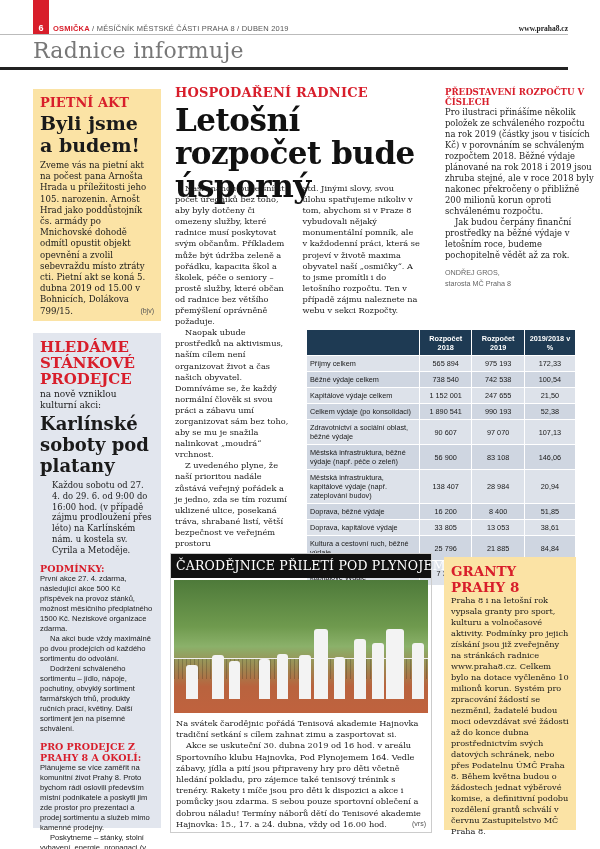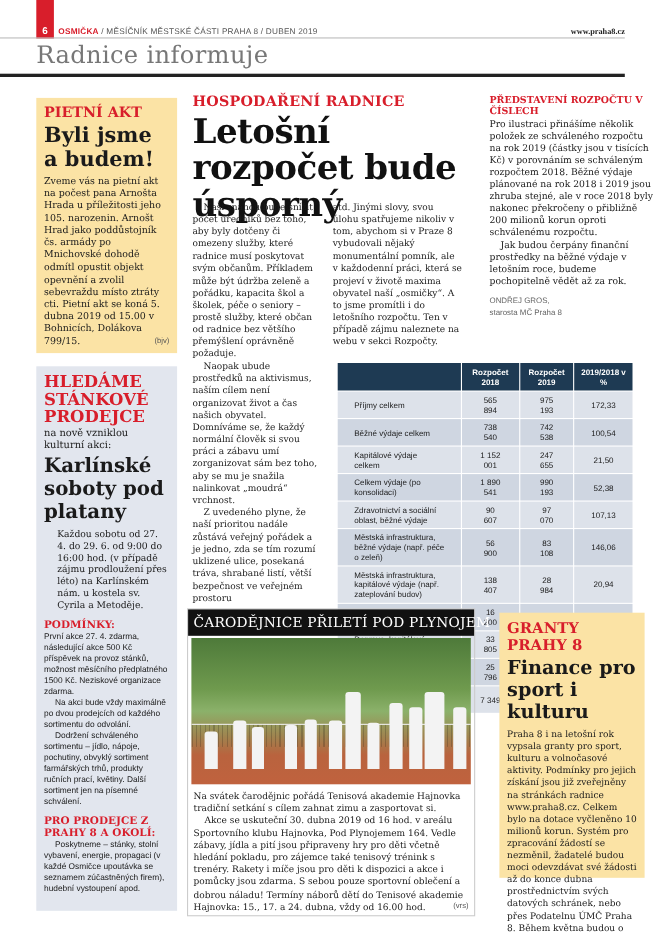--- a/index.html
+++ b/index.html
@@ -37,33 +37,33 @@
   .cols { position: absolute; left: 175px; top: 183px; width: 245px; display: flex; gap: 10px; }
   .cols .col { width: 118px; font: 8.2px/11.1px "DejaVu Serif", serif; }
 
   #predstaveni { position: absolute; left: 445px; top: 87px; width: 150px; }
   #predstaveni .kicker { font-size: 8.6px; line-height: 10px; }
   #predstaveni .body-serif { font-size: 8.4px; line-height: 11px; }
   #predstaveni .sig { font: 7.2px/10.5px "Liberation Sans", sans-serif; color: #666; margin-top: 7px; }
 
   table.budget { position: absolute; left: 306px; top: 329px; width: 270px; border-collapse: separate; border-spacing: 1px; font: 7.3px/9px "Liberation Sans", sans-serif; }
   table.budget th { background: #1e3a53; color: #fff; font-weight: bold; padding: 3px 2px; text-align: center; height: 25px; }
-  table.budget td { background: #dde2ea; padding: 3px 15px; text-align: center; }
+  table.budget td { background: #dde2ea; padding: 3px 3px; text-align: center; }
   table.budget td.label { text-align: left; width: 112px; }
   table.budget tr.alt td { background: #cfd6e1; }
 
   #carodejnice { position: absolute; left: 170px; top: 553px; width: 262px; height: 280px; border: 1px solid #ccc; }
   #carodejnice .bar { background: #111; color: #fff; font: 12.5px/20px "DejaVu Serif", serif; padding: 2px 5px; letter-spacing: 0.2px; white-space: nowrap; }
   #carodejnice .photo { position: relative; height: 133px; margin: 2px 3px; overflow: hidden; background: linear-gradient(180deg, #4e7a3a 0%, #6f9a4e 35%, #8bb16a 50%, #a1824e 68%, #b9633e 80%, #c0623e 100%); }
   .photo .person { position: absolute; bottom: 14px; background: #f3f3f3; border-radius: 3px 3px 0 0; }
   .photo .net { position: absolute; left: 0; right: 0; top: 78px; height: 1px; background: #eee; }
   .photo .netmesh { position: absolute; left: 0; right: 0; top: 79px; height: 20px; background: repeating-linear-gradient(90deg, rgba(0,0,0,0.18) 0 1px, transparent 1px 4px); }
   #carodejnice .text { font: 8.2px/11.2px "DejaVu Serif", serif; padding: 3px 5px; }
 
-  #granty { left: 454px; top: 557px; width: 132px; height: 241px; background: #fbe3a5; }
+  #granty { left: 444px; top: 557px; width: 132px; height: 273px; background: #fbe3a5; }
   #granty .kicker { font-size: 13.5px; }
   #granty .bold-title { font-size: 17.5px; line-height: 20px; margin: 3px 0 4px; }
   #granty .body-serif { font-size: 8.2px; line-height: 11px; }
 </style>
 </head>
 <body>
 
 <div class="red-tab">
     <span>6</span>
   </div>
@@ -84,20 +84,21 @@
 <div class="box" id="hledame">
   <div class="kicker-big">HLEDÁME STÁNKOVÉ PRODEJCE</div>
   <div class="sub">na nově vzniklou kulturní akci:</div>
   <div class="bold-title">Karlínské soboty pod platany</div>
   <div class="body-serif" style="font-size:8.4px;line-height:10.8px;margin-left:12px;">Každou sobotu od 27. 4. do 29. 6. od 9:00 do 16:00 hod. (v případě zájmu prodloužení přes léto) na Karlínském nám. u kostela sv. Cyrila a Metoděje.</div>
   <div class="h-small">PODMÍNKY:</div>
   <div class="body-sans">První akce 27. 4. zdarma, následující akce 500 Kč příspěvek na provoz stánků, možnost měsíčního předplatného 1500 Kč. Neziskové organizace zdarma.</div>
   <div class="body-sans indent">Na akci bude vždy maximálně po dvou prodejcích od každého sortimentu do odvolání.</div>
   <div class="body-sans indent">Dodržení schváleného sortimentu – jídlo, nápoje, pochutiny, obvyklý sortiment farmářských trhů, produkty ručních prací, květiny. Další sortiment jen na písemné schválení.</div>
   <div class="h-small">PRO PRODEJCE Z PRAHY 8 A OKOLÍ:</div>
+  <div class="body-sans">Plánujeme se více zaměřit na komunitní život Prahy 8. Proto bychom rádi oslovili především místní podnikatele a poskytli jim zde prostor pro prezentaci a prodej sortimentu a služeb mimo kamenné prodejny.</div>
   <div class="body-sans indent">Poskytneme – stánky, stolní vybavení, energie, propagaci (v každé Osmičce upoutávka se seznamem zúčastněných firem), hudební vystoupení apod.</div>
 
 </div>
 
 <div id="main">
   <div class="kicker">HOSPODAŘENÍ RADNICE</div>
   <div class="headline">Letošní rozpočet bude úsporný</div>
 </div>
 <div class="cols">
   <div class="col">
@@ -218,15 +219,14 @@
     <div class="person" style="left:238px;width:12px;height:56px;"></div>
   </div>
   <div class="text">
     <p>Na svátek čarodějnic pořádá Tenisová akademie Hajnovka tradiční setkání s cílem zahnat zimu a zasportovat si.</p>
     <p class="indent"><span>Akce se uskuteční 30. dubna 2019 od 16 hod. v areálu Sportovního klubu Hajnovka, Pod Plynojemem 164. Vedle zábavy, jídla a pití jsou připraveny hry pro děti včetně hledání pokladu, pro zájemce také tenisový trénink s trenéry. Rakety i míče jsou pro děti k dispozici a akce i pomůcky jsou zdarma. S sebou pouze sportovní oblečení a dobrou náladu! Termíny náborů dětí do Tenisové akademie Hajnovka: 15., 17. a 24. dubna, vždy od 16.00 hod.</span> <span class="sign">(vrs)</span></p>
   </div>
 </div>
 
 <div class="box" id="granty">
   <div class="kicker">GRANTY PRAHY 8</div>
-  <div class="bold-title">Finance pro sport i kulturu</div>
   <div class="body-serif"><span>Praha 8 i na letošní rok vypsala granty pro sport, kulturu a volnočasové aktivity. Podmínky pro jejich získání jsou již zveřejněny na stránkách radnice www.praha8.cz. Celkem bylo na dotace vyčleněno 10 milionů korun. Systém pro zpracování žádostí se nezměnil, žadatelé budou moci odevzdávat své žádosti až do konce dubna prostřednictvím svých datových schránek, nebo přes Podatelnu ÚMČ Praha 8. Během května budou o žádostech jednat výběrové komise, a definitivní podobu rozdělení grantů schválí v červnu Zastupitelstvo MČ Praha 8.</span> </div>
 </div>
 
 </body></html>

